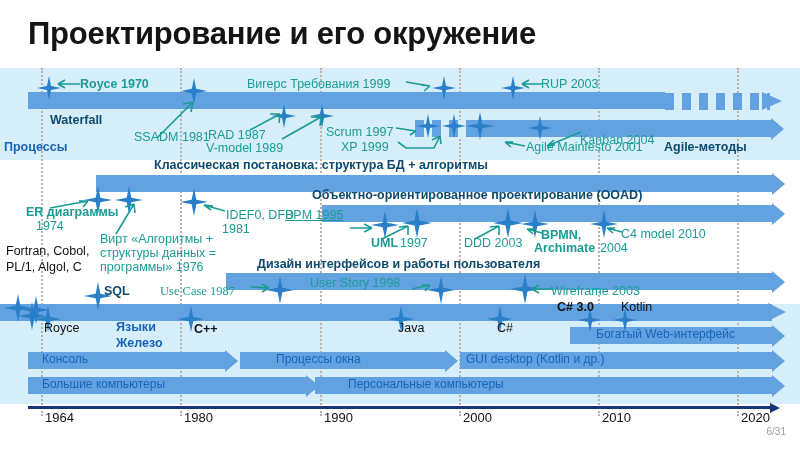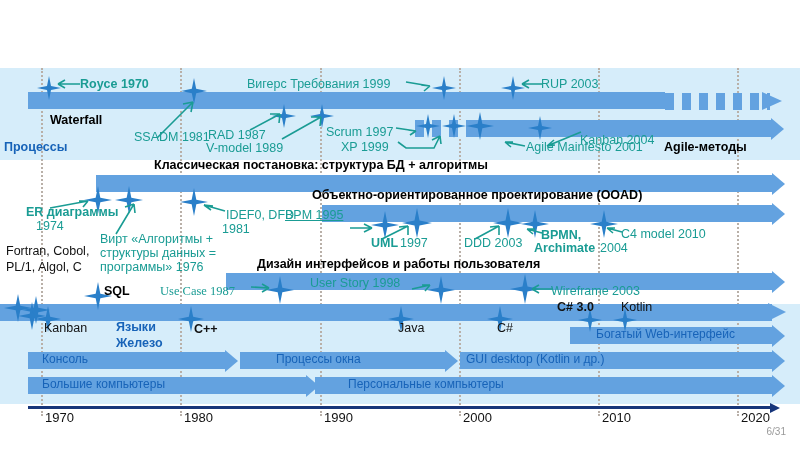--- a/index.html
+++ b/index.html
@@ -65,21 +65,21 @@
 
   
   .note {
     position: absolute; white-space: nowrap; z-index: 9;
     font-size: 12.5px; color: #17948c; line-height: 14px;
   }
   .note.teal  { color: #1a9c94; }
   .note.dark  { color: #111; }
   .note.bold  { font-weight: bold; }
   .note.wrap  { white-space: normal; width: 120px; }
-  .note.hdr   { font-size: 12.5px; font-weight: bold; color: #000000; }
+  .note.hdr   { font-size: 12.5px; font-weight: bold; color: #0c4a6e; }
   .note.cat   { font-size: 12.5px; font-weight: bold; color: #1763b8; }
 
   
   .axis {
     position: absolute; left: 28px; top: 406px; width: 742px;
     height: 3px; background: #16357a; z-index: 7;
   }
   .axis::after {
     content: ""; position: absolute; right: -10px; top: 50%;
     transform: translateY(-50%);
@@ -95,20 +95,21 @@
   .pagenum {
     position: absolute; right: 14px; top: 426px;
     font-size: 10px; color: #9a9a9a;
   }
 </style>
 </head>
 <body>
 
 <div id="slide">
 
+  <div class="title">Проектирование и его окружение</div>
 
   <div class="band band-a"></div>
   <div class="band band-d"></div>
 
   <div class="grid" style="left:41px"></div>
   <div class="grid" style="left:180px"></div>
   <div class="grid" style="left:320px"></div>
   <div class="grid" style="left:459px"></div>
   <div class="grid" style="left:598px"></div>
   <div class="grid" style="left:737px"></div>
@@ -351,21 +352,21 @@
   <svg class="star" style="left:487px; top:306px;" width="26" height="26" viewBox="0 0 24 24">
     <polygon points="12,0 14,10 24,12 14,14 12,24 10,14 0,12 10,10" fill="#2a7fc9"></polygon>
   </svg>
   <svg class="star" style="left:578px; top:308px;" width="24" height="24" viewBox="0 0 24 24">
     <polygon points="12,0 14,10 24,12 14,14 12,24 10,14 0,12 10,10" fill="#2a7fc9"></polygon>
   </svg>
   <svg class="star" style="left:613px; top:308px;" width="24" height="24" viewBox="0 0 24 24">
     <polygon points="12,0 14,10 24,12 14,14 12,24 10,14 0,12 10,10" fill="#2a7fc9"></polygon>
   </svg>
 
-  <div class="note dark" style="left:44px; top:321px;">Kanban</div>
+  <div class="note dark" style="left:44px; top:321px;">Royce</div>
   <div class="note dark bold" style="left:194px; top:322px;">C++</div>
   <div class="note dark" style="left:398px; top:321px;">Java</div>
   <div class="note dark" style="left:497px; top:321px;">C#</div>
   <div class="note dark bold" style="left:557px; top:300px;">C# 3.0</div>
   <div class="note dark" style="left:621px; top:300px;">Kotlin</div>
 
   <div class="note cat" style="left:116px; top:320px;">Языки</div>
   <div class="note cat" style="left:116px; top:336px;">Железо</div>
 
   <div class="bar tall" style="left:570px; top:327px; width:202px;"></div>
@@ -380,21 +381,21 @@
   <div class="bar tall" style="left:460px; top:352px; width:312px;"></div>
   <div class="bar-label" style="left:466px; top:352px; font-size:12px;">GUI desktop (Kotlin и др.)</div>
 
   <div class="bar tall" style="left:28px; top:377px; width:278px;"></div>
   <div class="bar-label" style="left:42px; top:377px; font-size:12px;">Большие компьютеры</div>
 
   <div class="bar tall" style="left:315px; top:377px; width:457px;"></div>
   <div class="bar-label" style="left:348px; top:377px; font-size:12px;">Персональные компьютеры</div>
 
   <div class="axis"></div>
-  <div class="tick" style="left:45px">1970</div>
+  <div class="tick" style="left:45px">1964</div>
   <div class="tick" style="left:184px">1980</div>
   <div class="tick" style="left:324px">1990</div>
   <div class="tick" style="left:463px">2000</div>
   <div class="tick" style="left:602px">2010</div>
   <div class="tick" style="left:741px">2020</div>
 
   <div class="pagenum">6/31</div>
 </div>
 
 </body></html>

